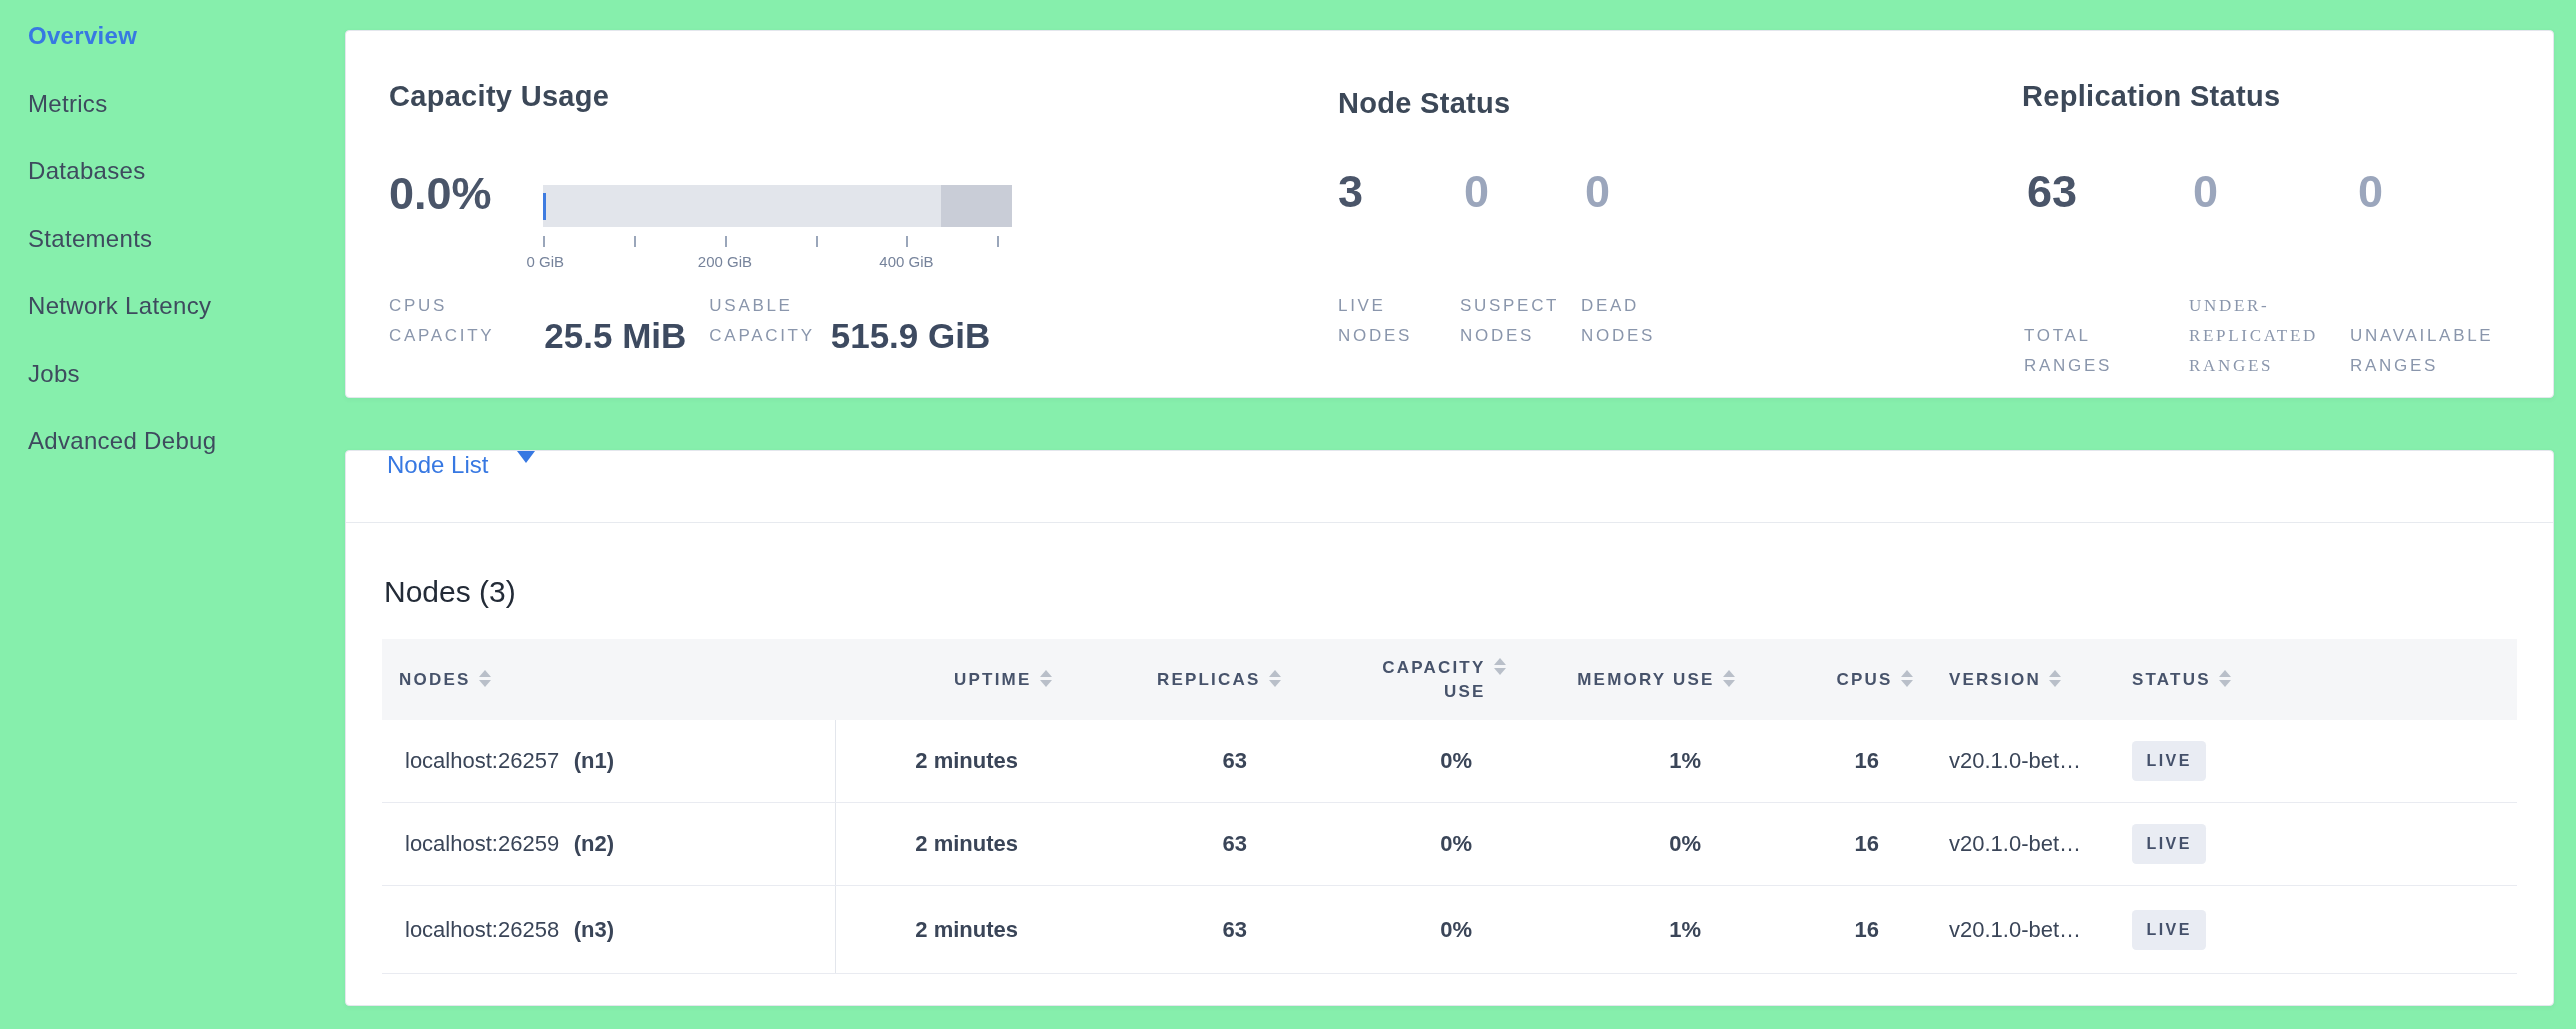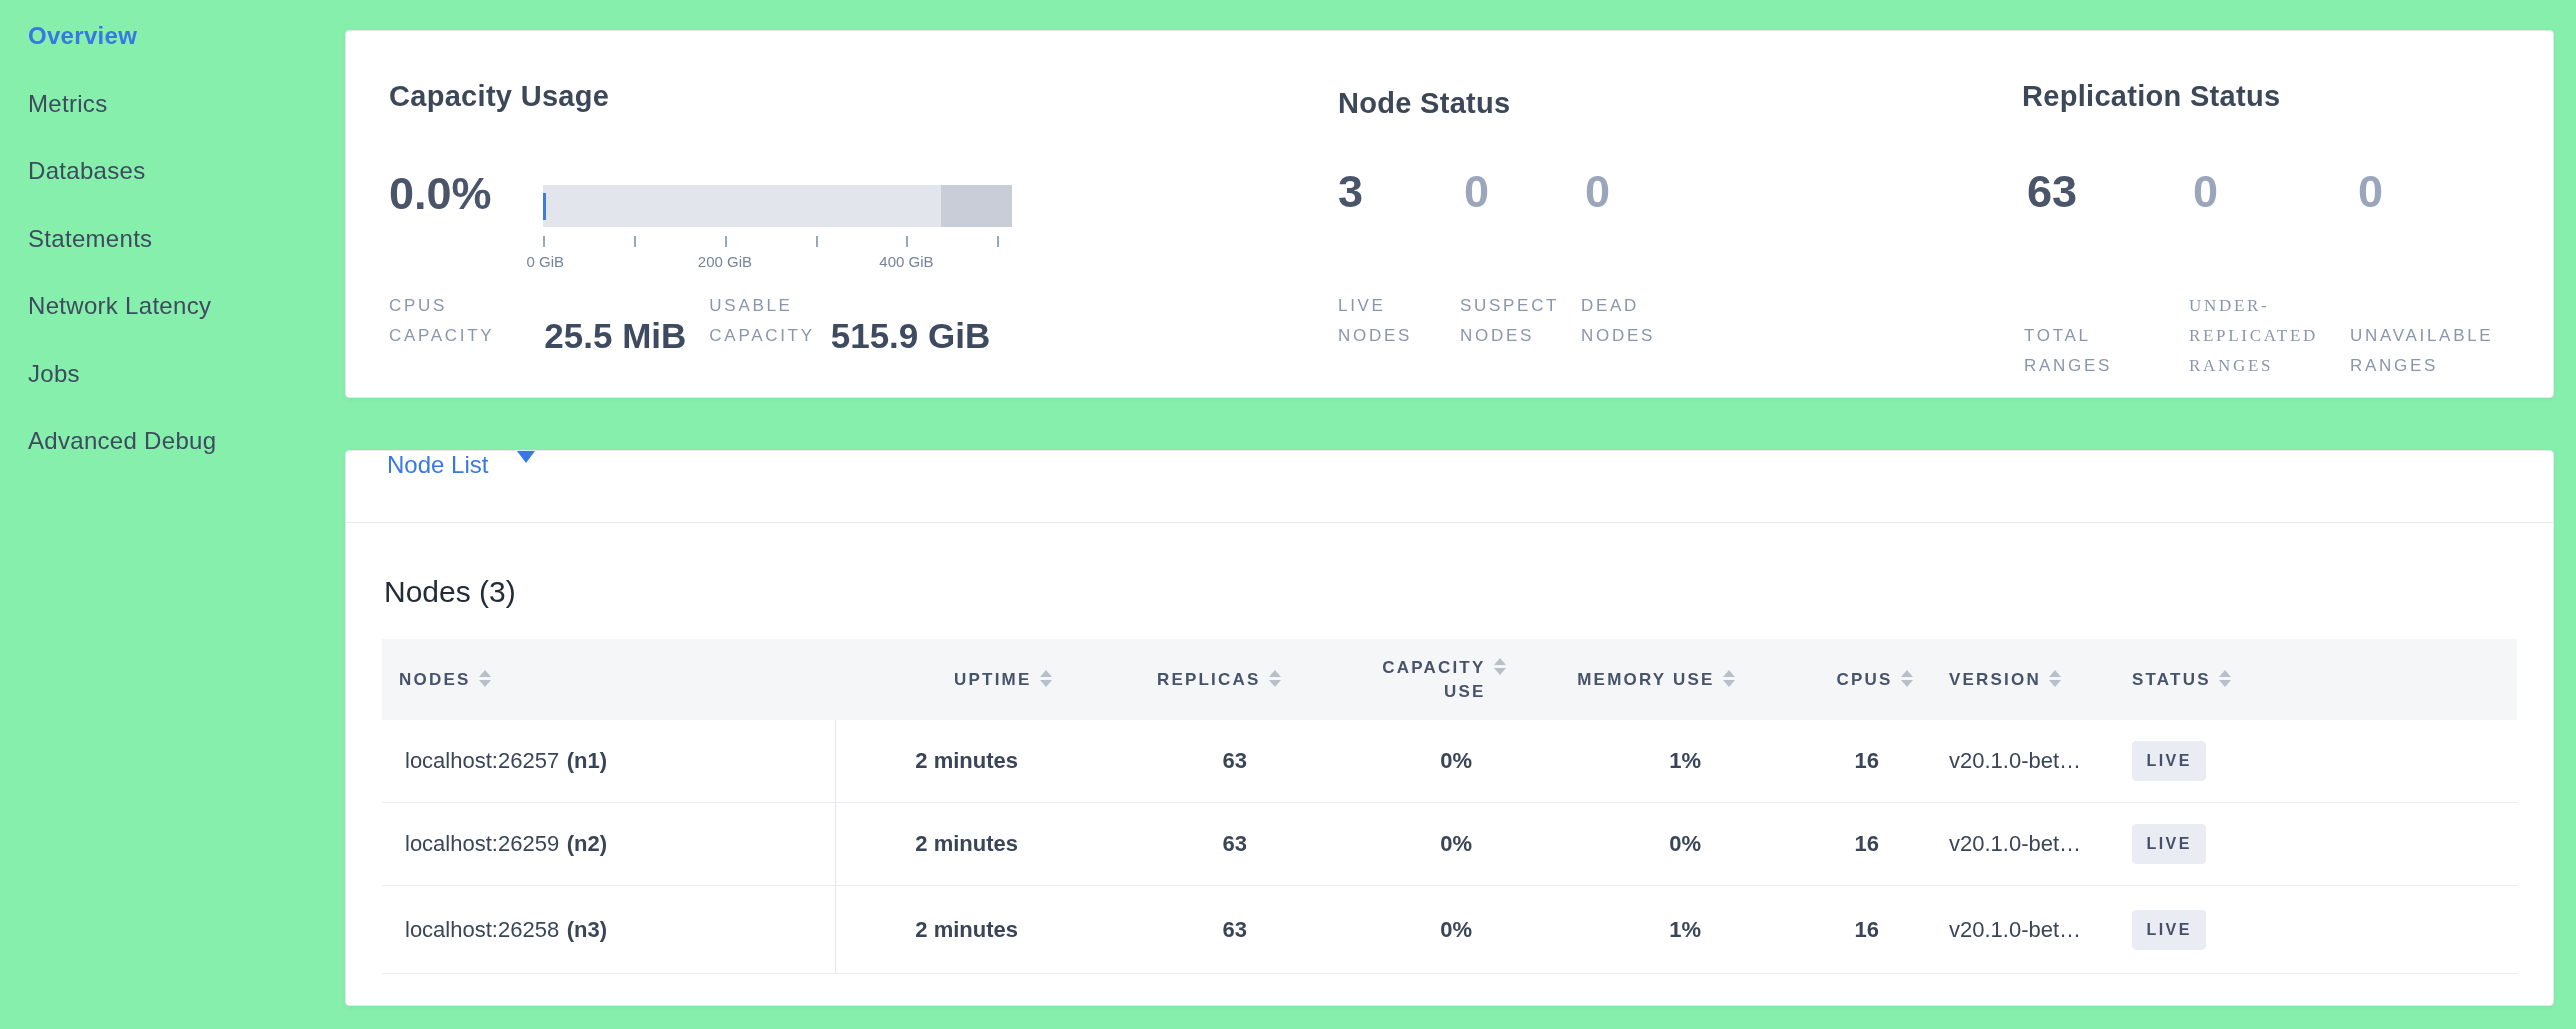--- a/index.html
+++ b/index.html
@@ -98,21 +98,21 @@
   }
   .sort-icon .down {
     width:0; height:0;
     border-left:6px solid transparent; border-right:6px solid transparent;
     border-top:7.6px solid #b9bfc9;
   }
 
   .tbody-row { height:83px; border-bottom:0.8px solid #e9ebf1; color:#3a4558; }
   .tbody-row.last { height:88px; }
   .td { display:flex; align-items:center; height:100%; }
-  .td-nodes { padding-left:23px; border-right:0.8px solid #e3e6ec; }
+  .td-nodes { padding-left:23px; border-right:0.8px solid #e3e6ec;gap:7px; }
   .td-num { justify-content:flex-end; padding-right:34px;font-weight:bold; }
   .td-version { padding-left:36px; }
   .node-id { font-weight:700; margin-left:7.6px; }
 
   .status-badge {
     display:inline-block; background:#e9ecf3; color:#44506a;
     font-size:16px; font-weight:700; letter-spacing:2.5px;
     padding:12px 14.4px; border-radius:4.2px; line-height:1;
   }
 </style>

